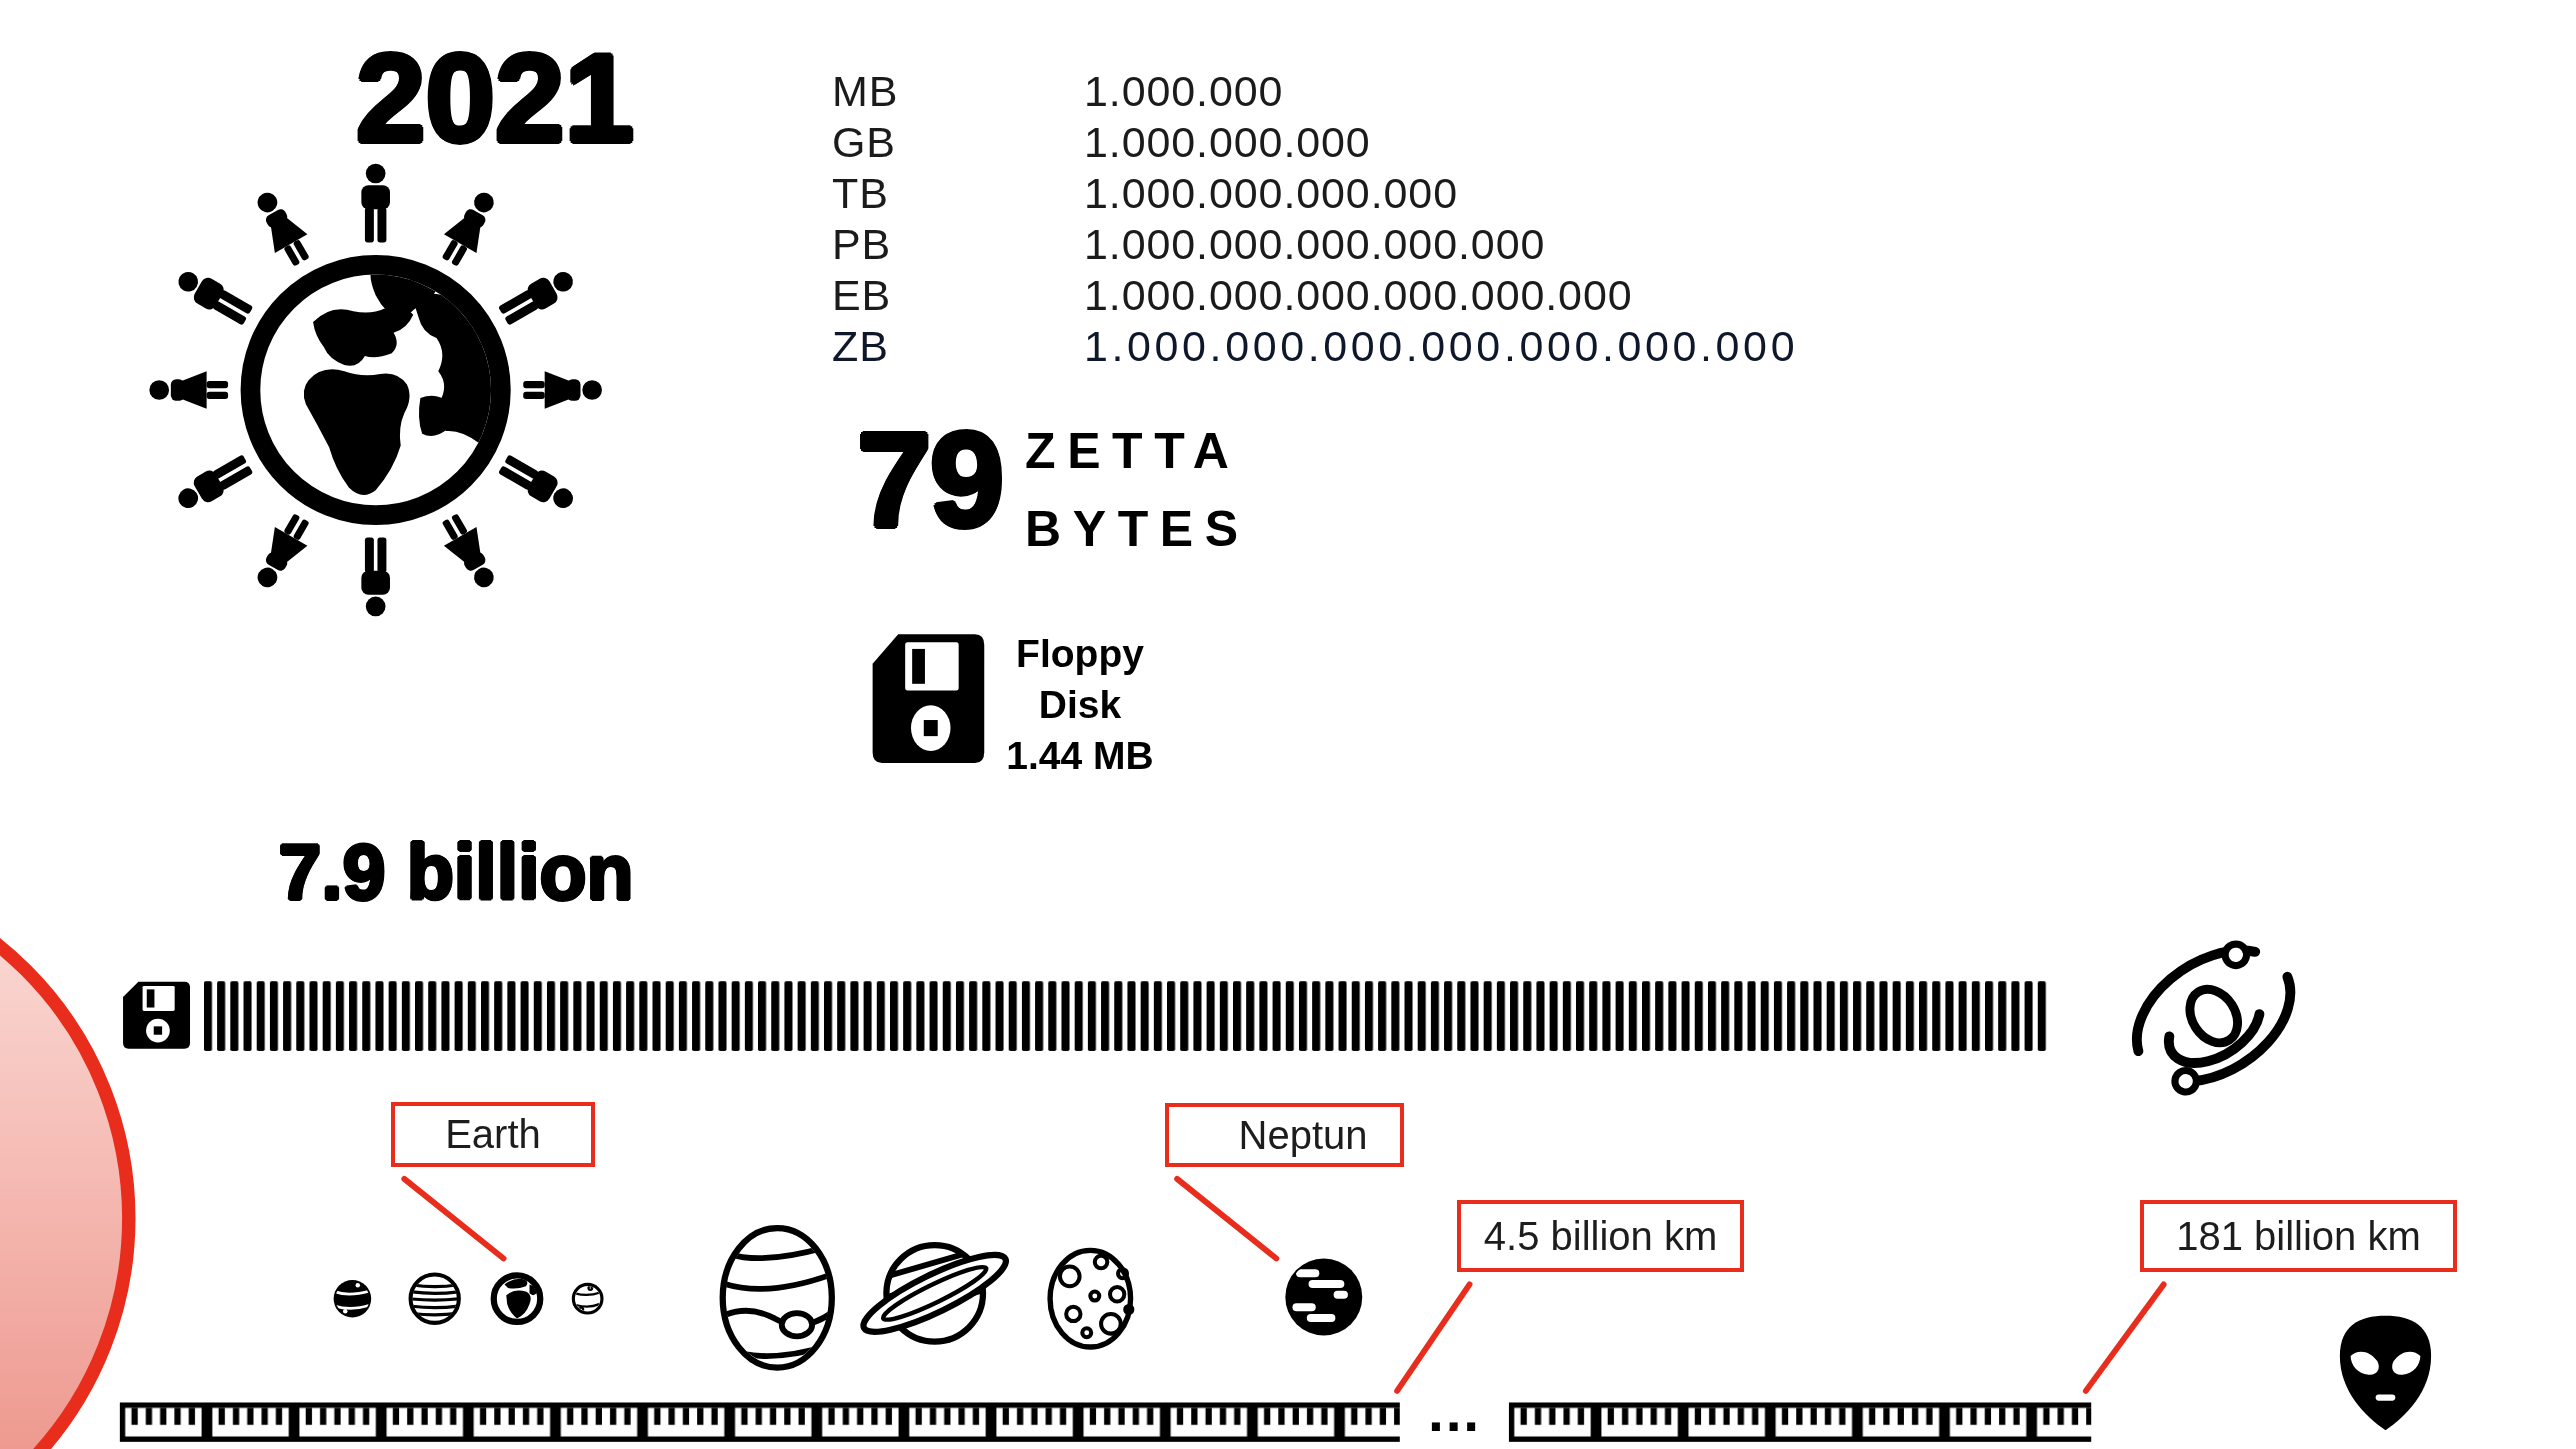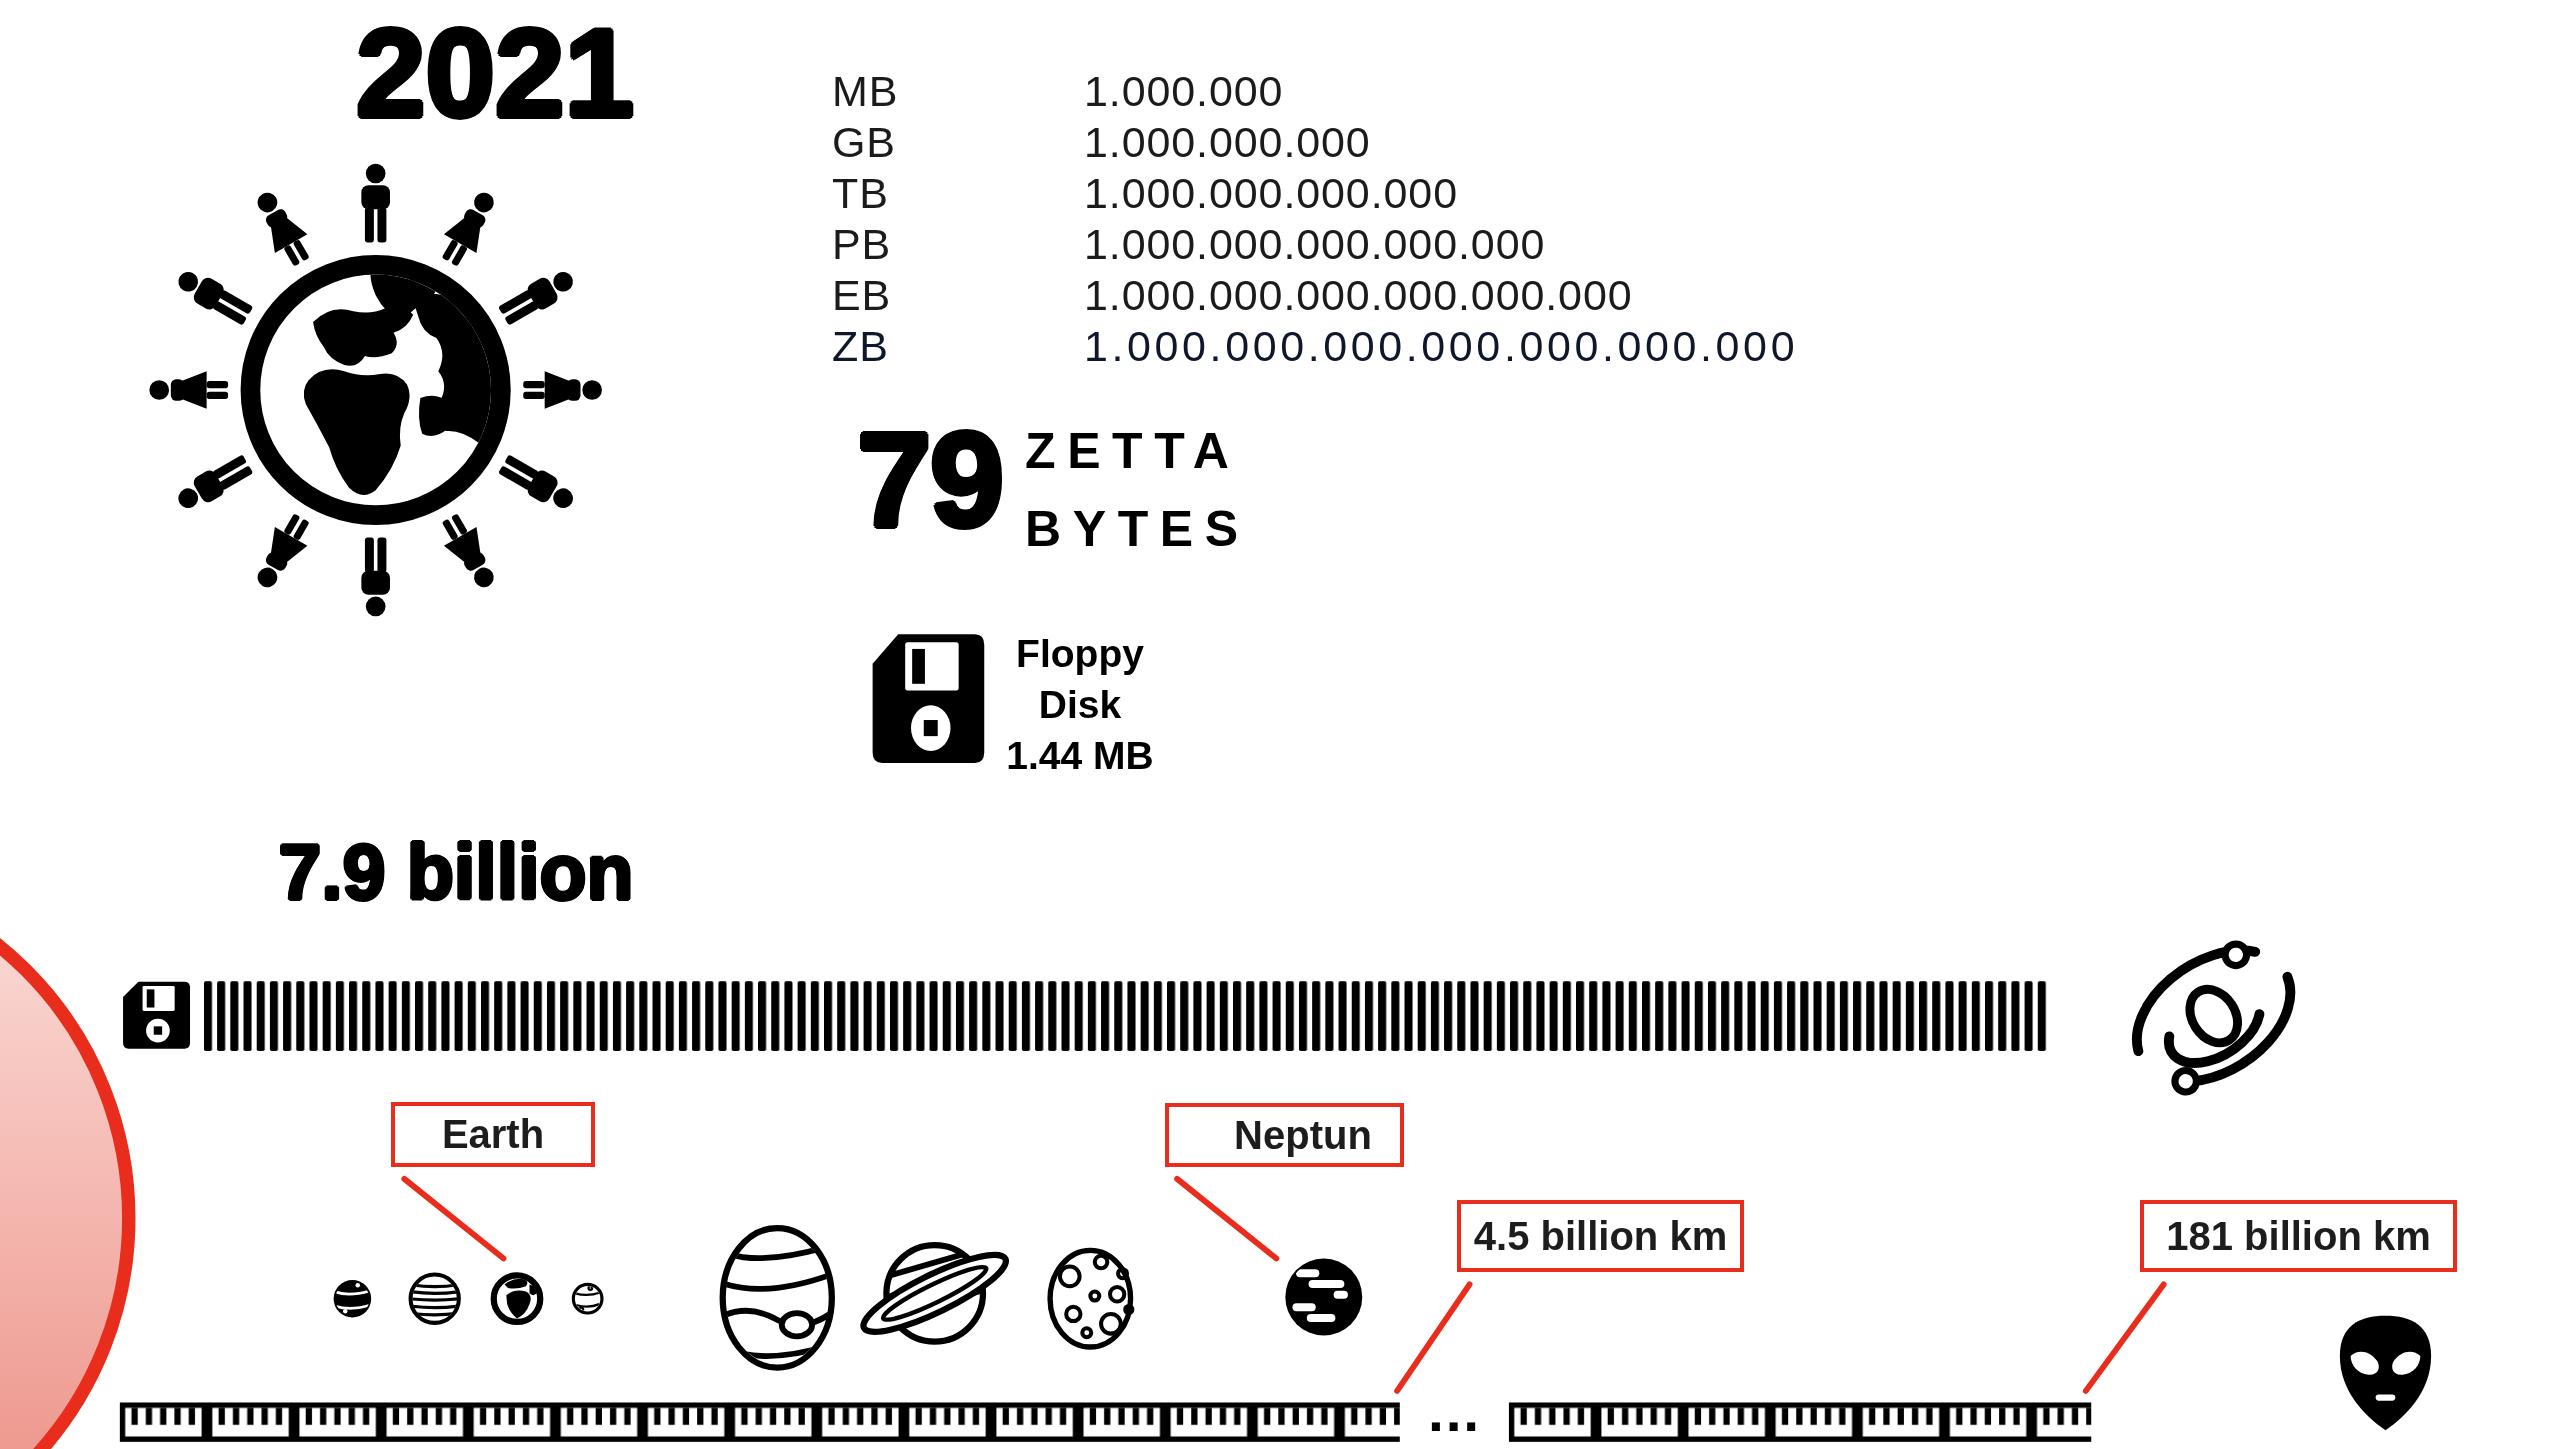--- a/index.html
+++ b/index.html
@@ -7,33 +7,33 @@
   #canvas{position:relative;width:2576px;height:1449px;overflow:hidden;background:#fff;
           font-family:"Liberation Sans", sans-serif;color:var(--ink);}
   #gfx{position:absolute;left:0;top:0;z-index:1;}
   .txt{position:absolute;z-index:2;white-space:nowrap;}
   .heavy{font-weight:bold;
     text-shadow:1.8px 0 0 currentColor,-1.8px 0 0 currentColor,0 1.8px 0 currentColor,0 -1.8px 0 currentColor,
                 1.3px 1.3px 0 currentColor,-1.3px 1.3px 0 currentColor,1.3px -1.3px 0 currentColor,-1.3px -1.3px 0 currentColor;}
   .heavy-lg{font-weight:bold;
     text-shadow:2.7px 0 0 currentColor,-2.7px 0 0 currentColor,0 2.7px 0 currentColor,0 -2.7px 0 currentColor,
                 1.8px 1.8px 0 currentColor,-1.8px 1.8px 0 currentColor,1.8px -1.8px 0 currentColor,-1.8px -1.8px 0 currentColor;}
-  #year{left:356px;top:10px;font-size:125px;letter-spacing:0;line-height:1;}
+  #year{left:356px;top:35px;font-size:125px;letter-spacing:0;line-height:1;}
   #population{left:268px;top:834px;width:376px;text-align:center;font-size:77px;line-height:1;}
   #units{left:832px;top:66px;font-size:43px;font-weight:300;color:#1b1b1b;}
   .urow{display:flex;height:51px;align-items:center;letter-spacing:0.9px;}
   .urow .u{width:252px;}
   .urow.zb{font-weight:normal;color:#0f172a;letter-spacing:3.6px;}
   .urow.zb .u{letter-spacing:0.9px;}
   #count79{left:857px;top:413px;font-size:134px;line-height:1;letter-spacing:-1.8px;}
   .zetta{left:1025px;font-size:50px;font-weight:bold;letter-spacing:11.6px;line-height:1;}
   #zetta1{top:426px;} #zetta2{top:504px;}
   #floppyCaption{left:1006px;top:628px;width:148px;text-align:center;font-size:39px;font-weight:bold;line-height:51px;z-index:2;position:absolute;}
   .callout{position:absolute;z-index:2;border:4.5px solid var(--red);background:#fff;display:flex;
-           align-items:center;justify-content:center;font-size:40px;font-weight:700;color:#1d1d1d;}
+           align-items:center;justify-content:center;font-size:40px;font-weight:400;color:#1d1d1d;}
   #boxEarth{left:391px;top:1102px;width:196px;height:57px;}
   #boxNeptun{left:1165px;top:1103px;width:194px;height:56px;padding-left:37px;}
   #boxDist1{left:1457px;top:1200px;width:279px;height:64px;}
   #boxDist2{left:2140px;top:1200px;width:309px;height:64px;}
   #gapDots{left:1428px;top:1383px;font-size:57px;font-weight:bold;letter-spacing:1.8px;line-height:1;}
 </style>
 </head>
 <body>
 
 <div id="canvas">

